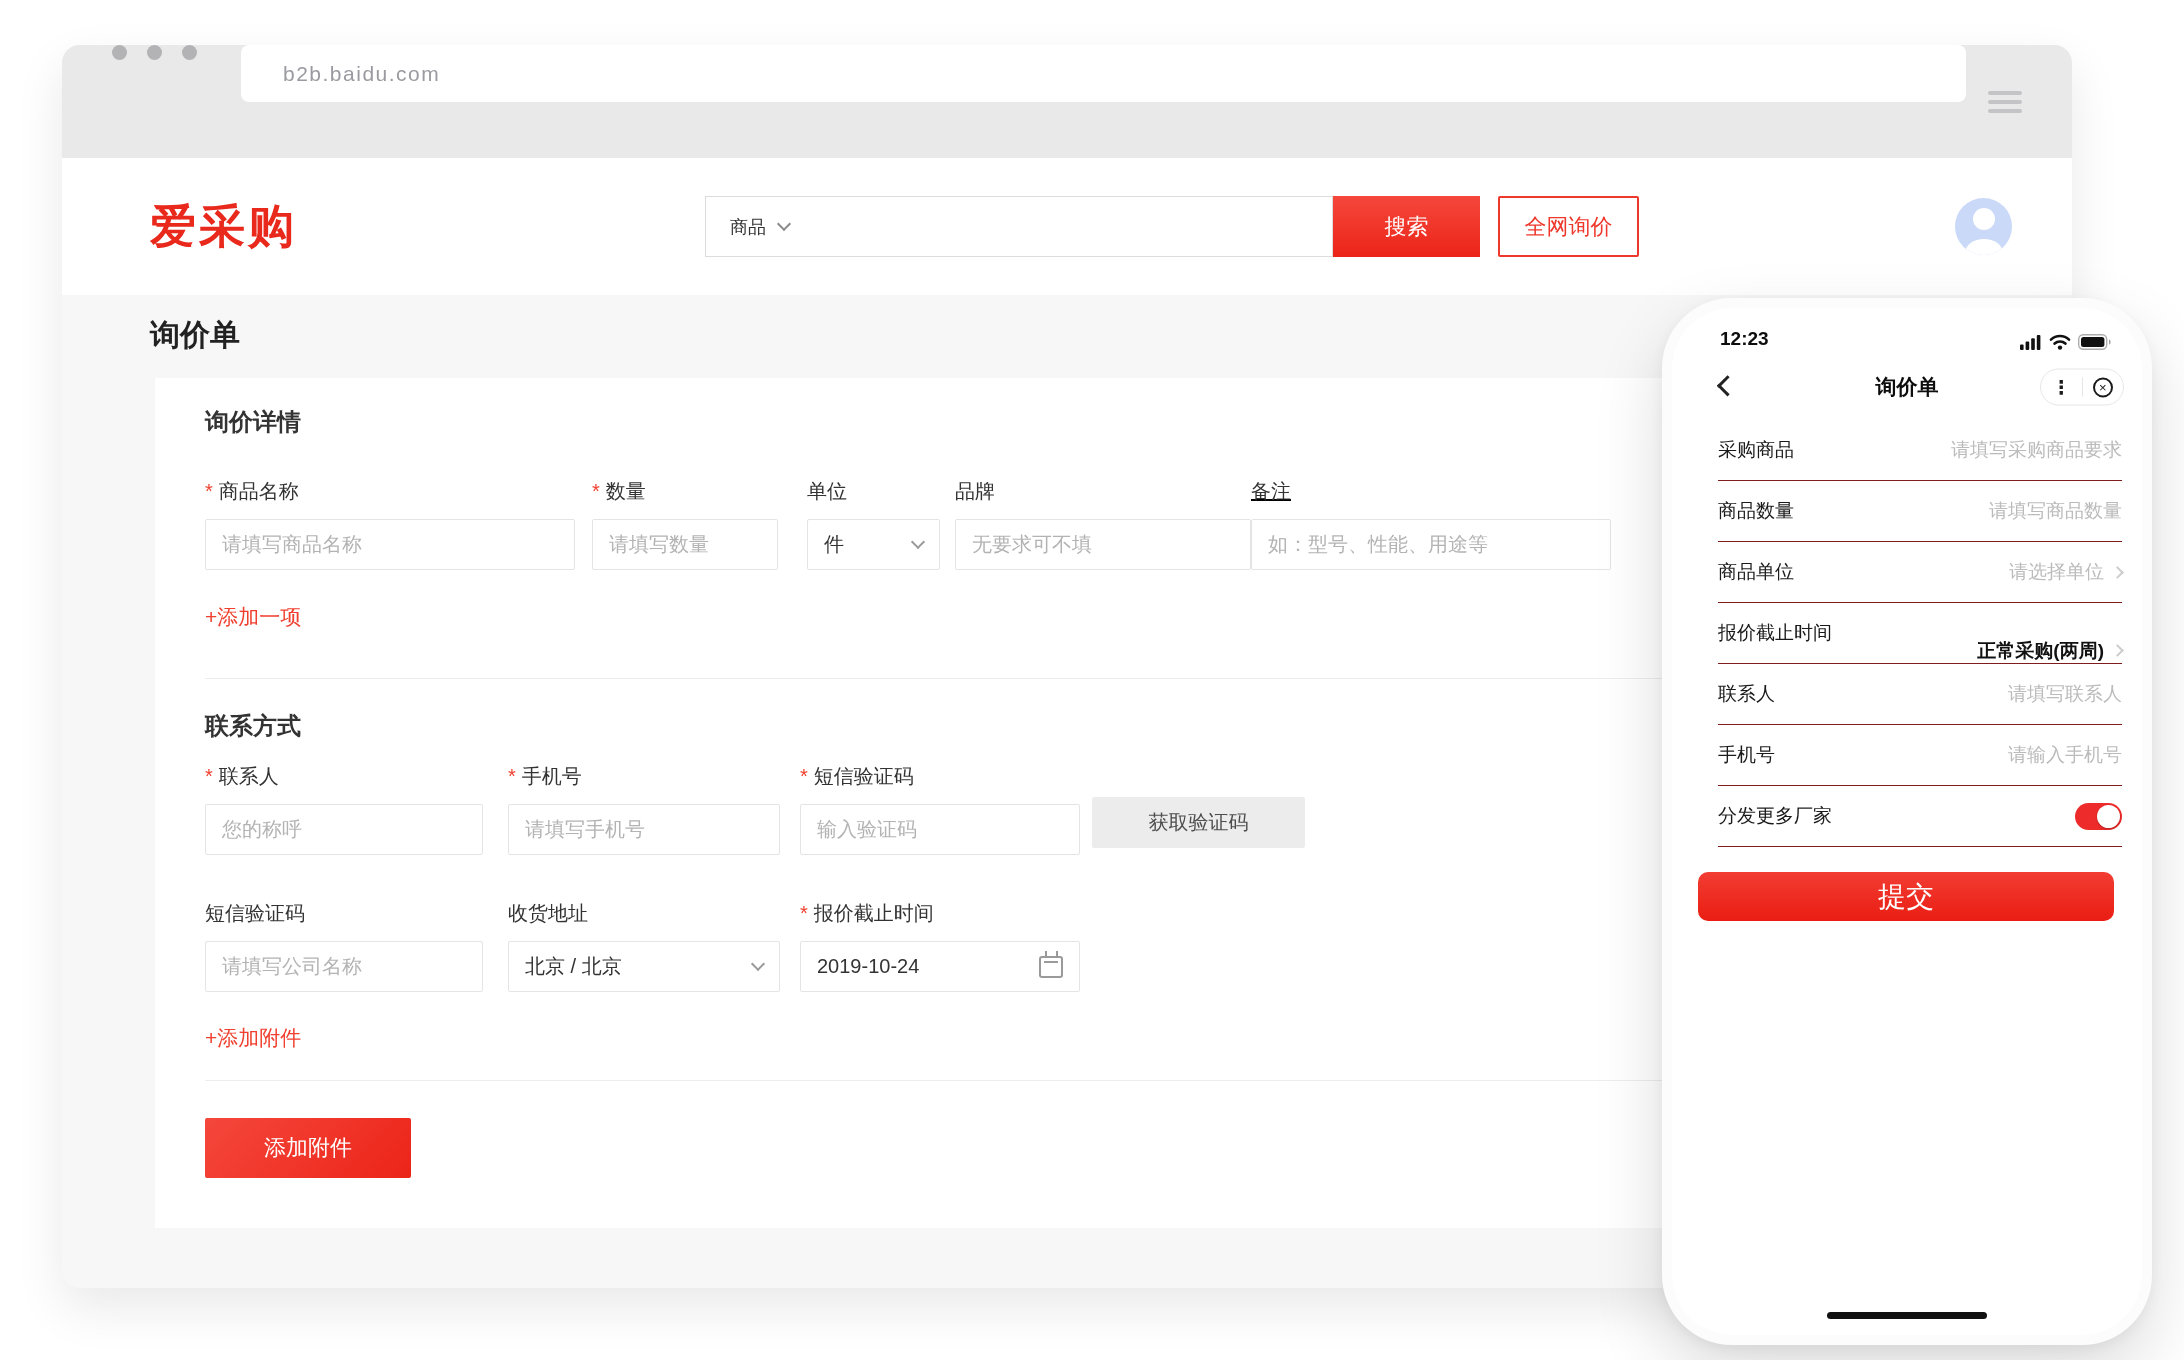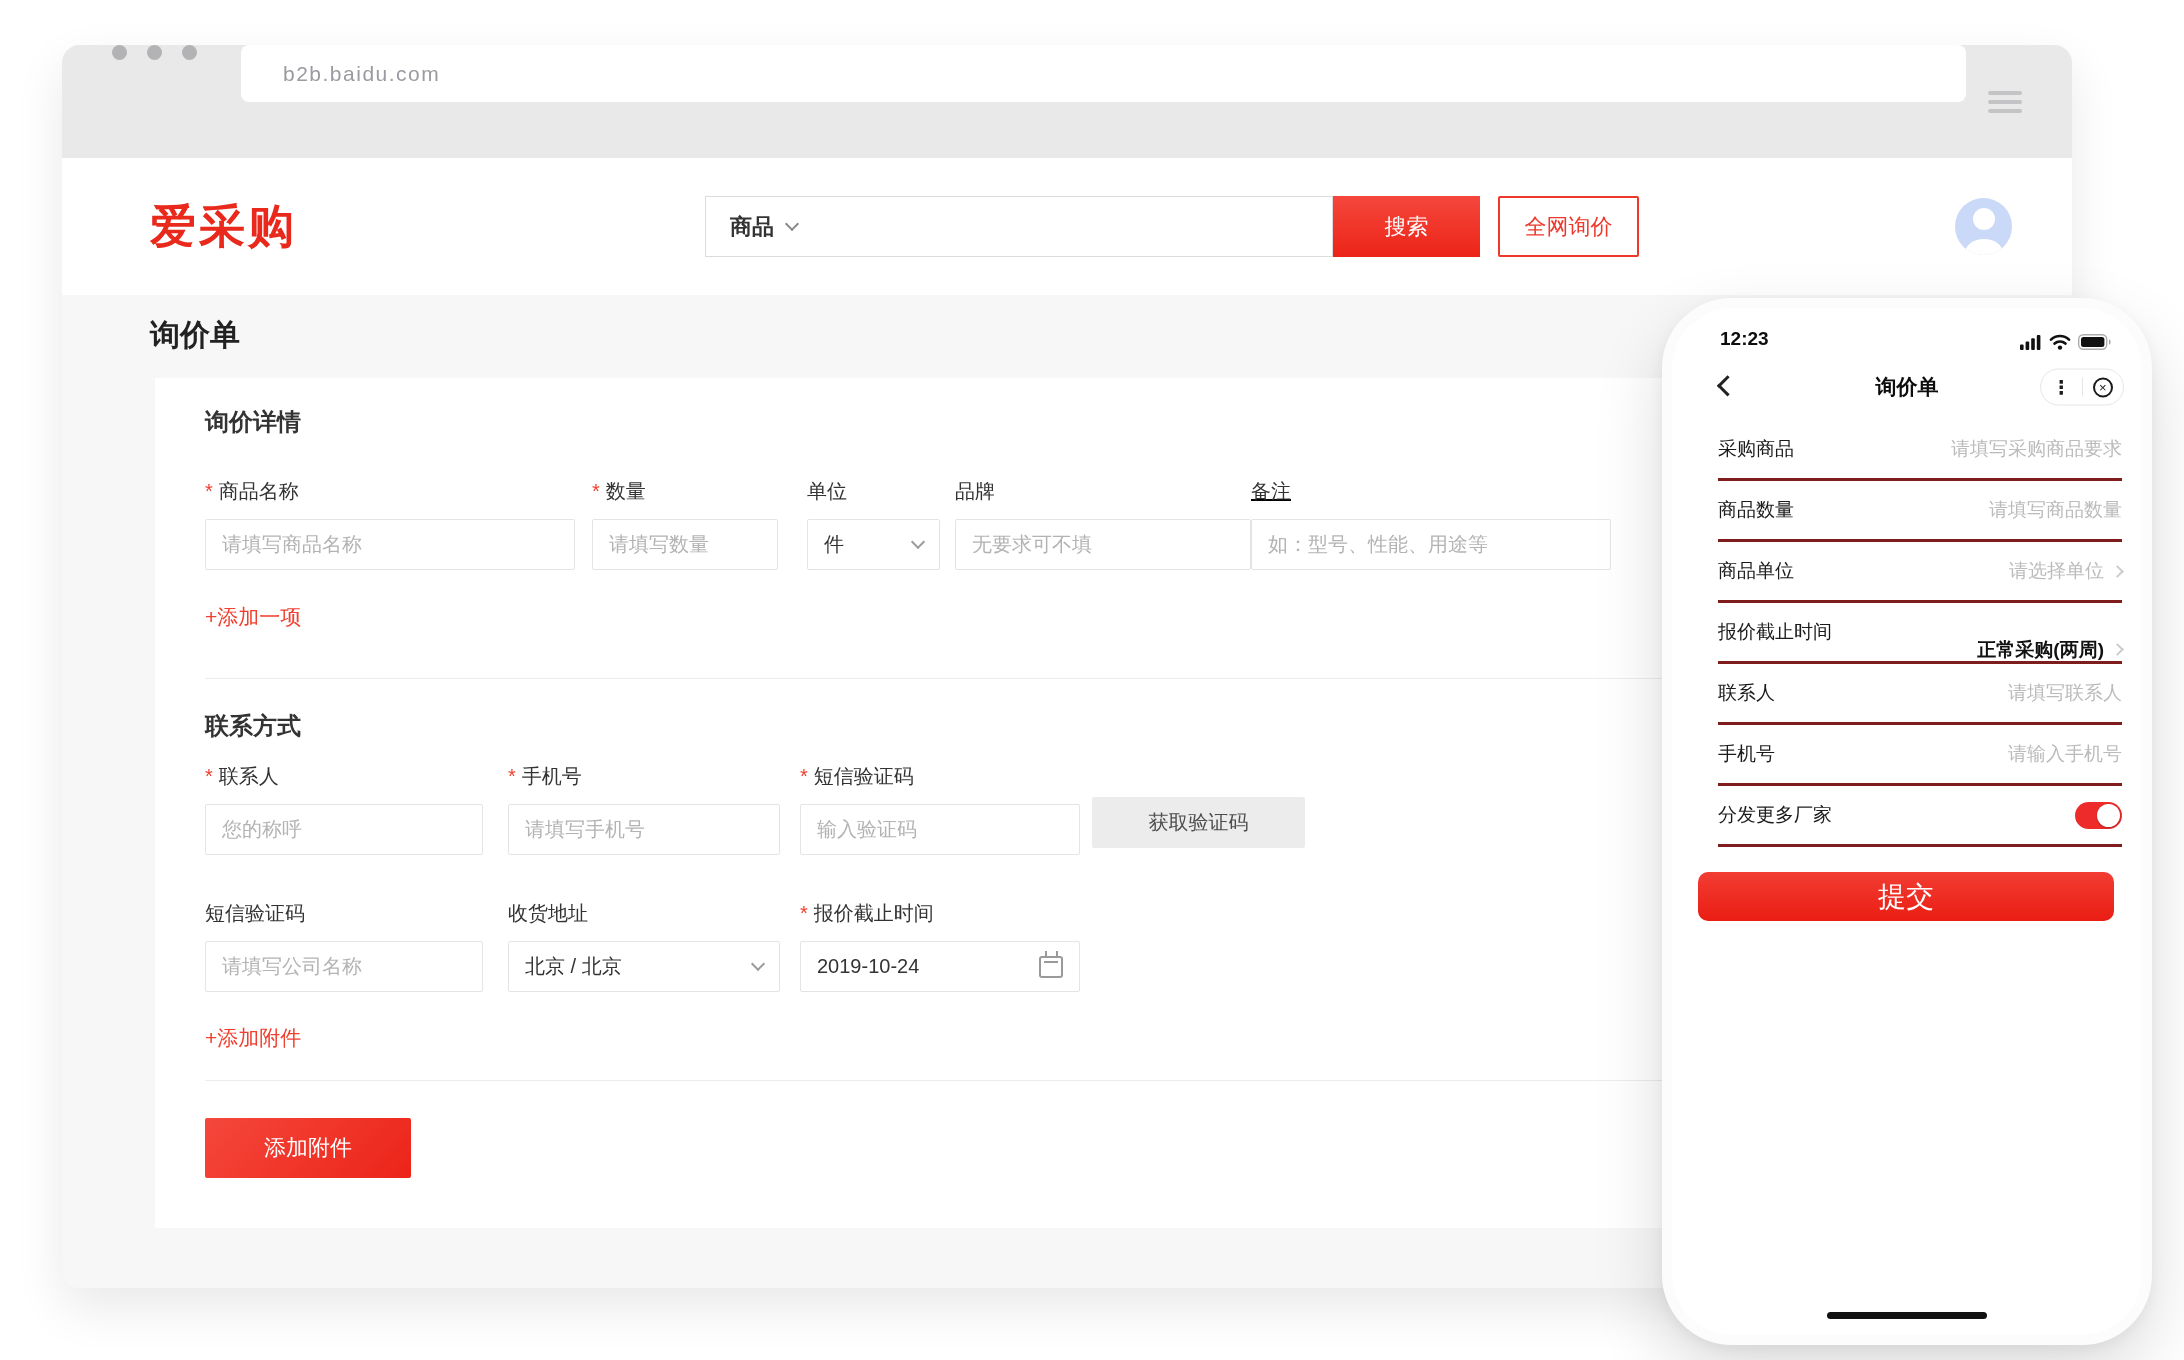--- a/index.html
+++ b/index.html
@@ -18,21 +18,21 @@
   .url-text { margin-left:42px; color:#9a9aa0; font-size:21px; letter-spacing:1.5px; }
   .menu-icon { position:absolute; right:50px; top:50%; transform:translateY(-50%); width:34px; cursor:pointer; }
   .menu-icon i { display:block; height:4px; background:#c4c4c7; border-radius:2px; margin:5px 0; }
 
   
   .site-header { height:137px; background:#fff; position:relative; }
   .logo { position:absolute; left:88px; top:50%; transform:translateY(-50%);
     font-size:46px; font-weight:bold; color:#e8291c; letter-spacing:3px; }
   .search-wrap { position:absolute; left:643px; top:38px; height:61px; display:flex; }
   .search-box { width:628px; height:61px; border:1px solid #dcdcdc; background:#fff; display:flex; align-items:center; }
-  .search-cat { margin-left:24px; display:flex; align-items:center; gap:13px; font-size:22px; color:#333; cursor:pointer;font-weight:bold; }
+  .search-cat { margin-left:24px; display:flex; align-items:center; gap:13px; font-size:18px; color:#333; cursor:pointer; }
   .chev-down { width:10px; height:10px; border-right:2px solid #8a8a8a; border-bottom:2px solid #8a8a8a;
     transform:rotate(45deg); margin-top:-6px; }
   .search-btn { width:147px; height:61px; border:none; background:linear-gradient(180deg,#f5473c,#ec2418);
     color:#fff; font-size:22px; cursor:pointer; }
   .inquiry-btn { margin-left:18px; width:141px; height:61px; background:#fff; border:2px solid #ee382c;
     border-radius:2px; color:#ee382c; font-size:22px; cursor:pointer; }
   .avatar { position:absolute; left:1893px; top:40px; width:57px; height:57px; border-radius:50%;
     background:#c9d9f7; overflow:hidden; }
   .avatar .head { position:absolute; left:50%; top:10px; transform:translateX(-50%);
     width:22px; height:22px; border-radius:50%; background:#fff; }
@@ -108,21 +108,21 @@
     text-align:center; font-size:21px; font-weight:bold; color:#0d0d0d; }
   .p-capsule { position:absolute; right:18px; top:50%; transform:translateY(-50%); width:84px; height:37px;
     border:1px solid #e6e6e6; border-radius:19px; background:#fff; display:flex; align-items:center; }
   .cap-more { flex:1; text-align:center; font-size:19px; font-weight:bold; color:#1a1a1a; cursor:pointer; }
   .cap-div { width:1px; height:19px; background:#e6e6e6; }
   .cap-close { flex:1; display:flex; justify-content:center; cursor:pointer; }
   .cap-close .circ { width:20px; height:20px; border:2px solid #1a1a1a; border-radius:50%;
     display:flex; align-items:center; justify-content:center; font-size:13px; line-height:1; color:#1a1a1a; }
 
   .p-list { margin-top:12px; padding:0 20px 0 46px; }
-  .p-row { height:61px; display:flex; align-items:center; justify-content:space-between; border-bottom:3px solid #7f1d1d; }
+  .p-row { height:61px; display:flex; align-items:center; justify-content:space-between; border-bottom:1px solid #7f1d1d; }
   .p-row-label { font-size:19px; color:#1a1a1a; }
   .p-row-value { font-size:19px; color:#bbbbbb; display:flex; align-items:center; gap:9px; }
   .p-row-value.dark { color:#111; font-weight:bold;margin-top:35px; }
   .chev-r { width:9px; height:9px; border-right:2px solid #ccc; border-top:2px solid #ccc; transform:rotate(45deg); }
 
   .p-toggle { width:47px; height:27px; border-radius:14px; background:#ed2b2b; position:relative; cursor:pointer; }
   .p-toggle::after { content:""; position:absolute; right:2px; top:2px; width:23px; height:23px;
     border-radius:50%; background:#fff; box-shadow:0 1px 2px rgba(0,0,0,.25); }
 
   .p-submit { margin:25px 24px 0 26px; width:416px; height:49px; border:none; border-radius:10px;

